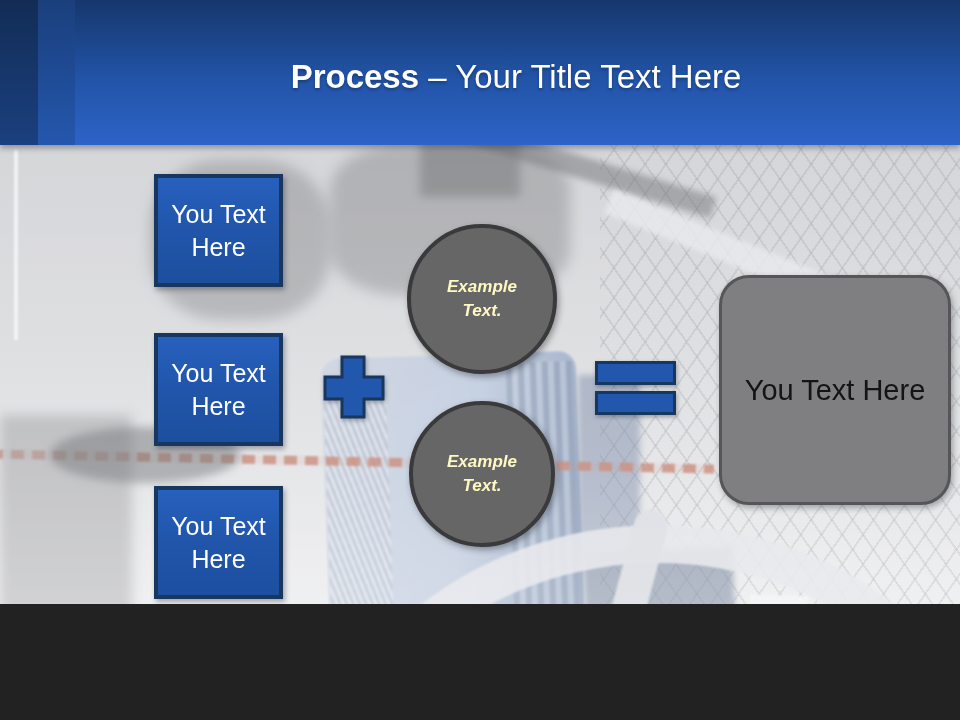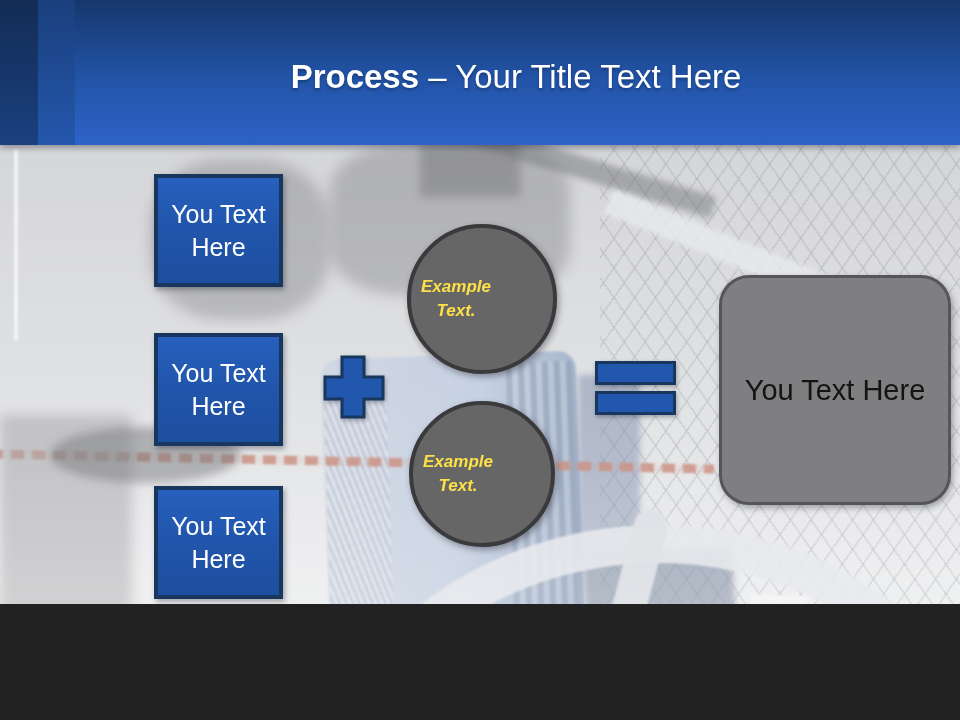--- a/index.html
+++ b/index.html
@@ -61,22 +61,22 @@
     background:linear-gradient(180deg,#2760bd 0%,#2156ac 45%,#1d4f9f 100%);
     border:4px solid #17375e;display:flex;align-items:center;justify-content:center;
     text-align:center;color:#ffffff;font-size:25px;line-height:33px;
     box-shadow:2px 3px 5px rgba(25,30,45,.35);}
   .box1{top:174px;}  .box2{top:333px;}  .box3{top:486px;}
   .op-svg{position:absolute;filter:drop-shadow(1px 2px 2px rgba(25,30,45,.35));}
   .plus-pos{left:276px;top:354px;}
   .equals-pos{left:547px;top:359px;}
   .example-circle{position:absolute;box-sizing:border-box;border-radius:50%;
     background:#666667;border:4px solid #3a3a3c;
-    display:flex;align-items:center;justify-content:flex-start;text-align:center;
-    color:#fde047;font-size:17px;font-weight:700;font-style:italic;line-height:24px;
+    display:flex;align-items:center;justify-content:center;text-align:center;
+    color:#fef9c3;font-size:17px;font-weight:700;font-style:italic;line-height:24px;
     box-shadow:2px 3px 6px rgba(25,28,35,.4);}
   .circle1{left:361px;top:224px;width:150px;height:150px;}
   .circle2{left:363px;top:401px;width:146px;height:146px;}
   .example-circle span{display:block;width:90px;}
   .result-box{position:absolute;left:673px;top:275px;width:232px;height:230px;box-sizing:border-box;
     background:#7f7f81;border:3px solid #565658;border-radius:30px;
     display:flex;align-items:center;justify-content:center;text-align:center;
     color:#141414;font-size:29px;box-shadow:2px 3px 6px rgba(25,28,35,.35);}
   .input-box span,.result-box span{pointer-events:none;}
 </style>

